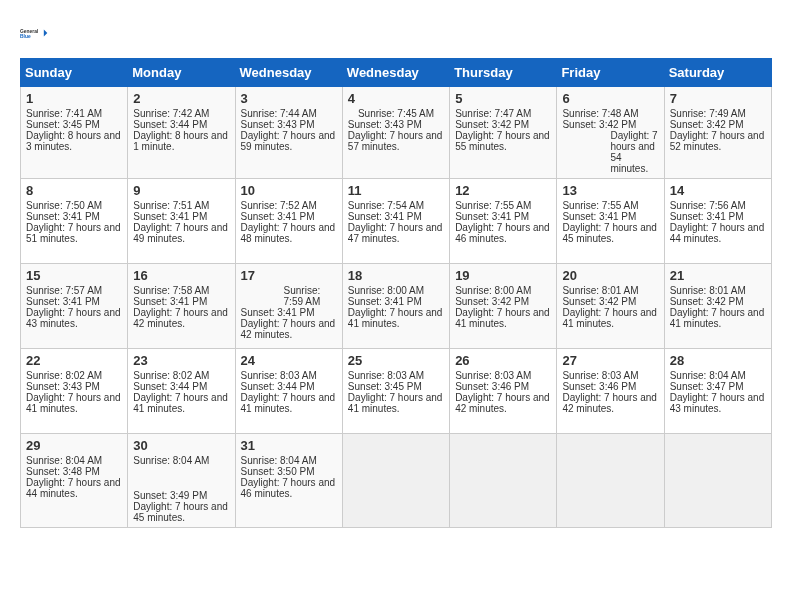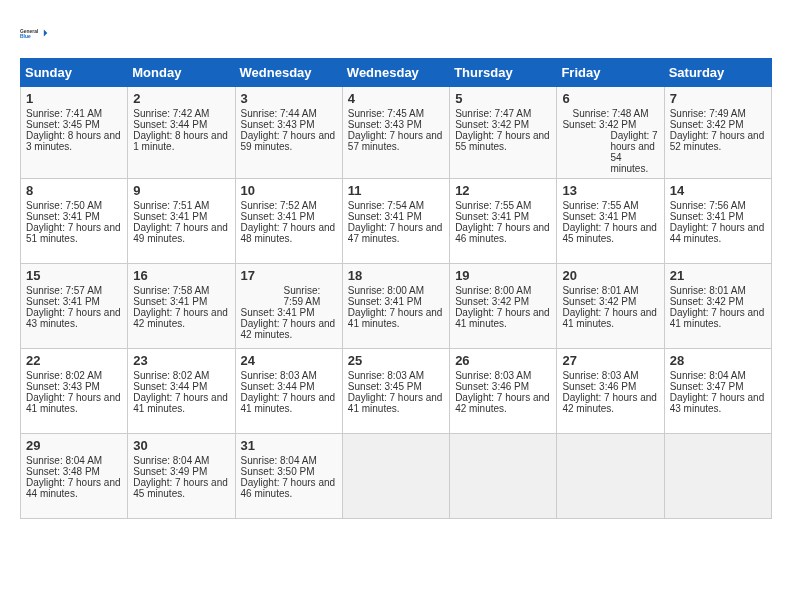--- a/index.html
+++ b/index.html
@@ -117,33 +117,33 @@
           <span style="display: block;">Daylight: 8 hours and 1 minute.</span>
         </td>
         <td>
           <span class="day-num">3</span>
           <span style="display: block;">Sunrise: 7:44 AM</span>
           <span style="display: block;">Sunset: 3:43 PM</span>
           <span style="display: block;">Daylight: 7 hours and 59 minutes.</span>
         </td>
         <td>
           <span class="day-num">4</span>
-          <span style="display: block;">Sunrise: 7:45 AM</span>
+          <span style="display: block; text-align: center;">Sunrise: 7:45 AM</span>
           <span style="display: block;">Sunset: 3:43 PM</span>
           <span style="display: block;">Daylight: 7 hours and 57 minutes.</span>
         </td>
         <td>
           <span class="day-num">5</span>
           <span style="display: block;">Sunrise: 7:47 AM</span>
           <span style="display: block;">Sunset: 3:42 PM</span>
           <span style="display: block;">Daylight: 7 hours and 55 minutes.</span>
         </td>
         <td>
           <span class="day-num">6</span>
-          <span style="display: block; text-align: center;">Sunrise: 7:48 AM</span>
+          <span style="display: block;">Sunrise: 7:48 AM</span>
           <span style="display: block;">Sunset: 3:42 PM</span>
           <span style="display: block; margin-left: 48px;">Daylight: 7 hours and 54 minutes.</span>
         </td>
         <td>
           <span class="day-num">7</span>
           <span style="display: block;">Sunrise: 7:49 AM</span>
           <span style="display: block;">Sunset: 3:42 PM</span>
           <span style="display: block;">Daylight: 7 hours and 52 minutes.</span>
         </td>
       </tr>
@@ -282,21 +282,21 @@
       <tr>
         <td>
           <span class="day-num">29</span>
           <span style="display: block;">Sunrise: 8:04 AM</span>
           <span style="display: block;">Sunset: 3:48 PM</span>
           <span style="display: block;">Daylight: 7 hours and 44 minutes.</span>
         </td>
         <td>
           <span class="day-num">30</span>
           <span style="display: block;">Sunrise: 8:04 AM</span>
-          <span style="display: block;">Sunset: 3:49 PM</span>
+          <span style="display: block; margin-top: 24px;">Sunset: 3:49 PM</span>
           <span style="display: block;">Daylight: 7 hours and 45 minutes.</span>
         </td>
         <td>
           <span class="day-num">31</span>
           <span style="display: block;">Sunrise: 8:04 AM</span>
           <span style="display: block;">Sunset: 3:50 PM</span>
           <span style="display: block;">Daylight: 7 hours and 46 minutes.</span>
         </td>
         <td class="empty-cell"></td>
         <td class="empty-cell"></td>

